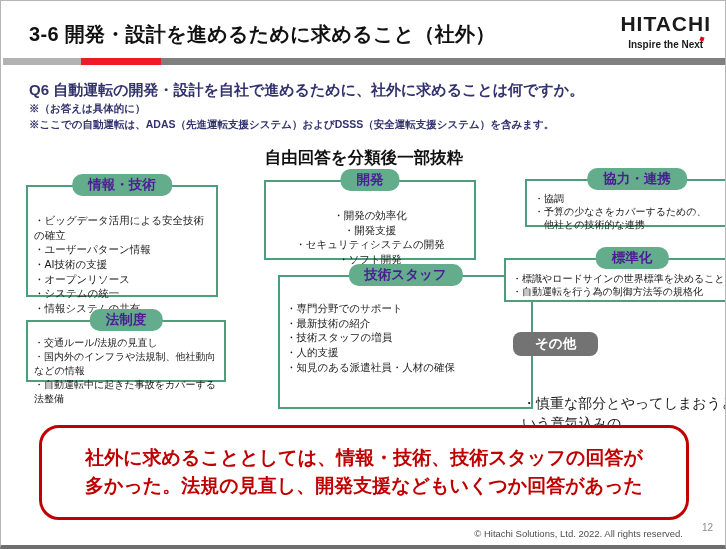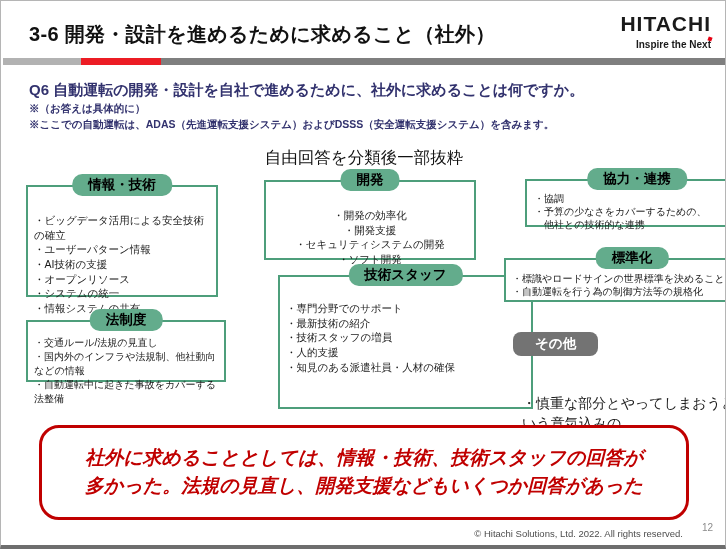--- a/index.html
+++ b/index.html
@@ -8,45 +8,45 @@
     font-family:"Liberation Sans", sans-serif;
     border:1px solid #b5b5b5; border-bottom:4px solid #6e6e6e;
     box-sizing:border-box; overflow:hidden;
   }
   
   .title {
     position:absolute; left:28px; top:20px;
     font-size:20px; font-weight:bold; color:#111; letter-spacing:0.3px;
     white-space:nowrap;
   }
-  .logo { position:absolute; right:14px; top:12px; text-align:right; }
+  .logo { position:absolute; right:14px; top:12px; text-align:center; }
   .logo-name { font-size:21px; font-weight:bold; color:#1a1a1a; letter-spacing:1px; line-height:1; }
   .logo-tag { display:inline-block; position:relative; font-size:10px; font-weight:bold; color:#1a1a1a; margin-top:1px; }
   .logo-tag .accent {
     position:absolute; right:-1px; top:-2px; width:4px; height:4px;
     background:#e60012; transform:rotate(20deg);
   }
   .divider { position:absolute; top:57px; left:0; width:726px; height:7px; }
   .divider .seg { position:absolute; top:0; height:7px; }
   .seg-light { left:2px;   width:78px;  background:#b2b2b2; }
   .seg-red   { left:80px;  width:80px;  background:#ec1c24; }
   .seg-dark  { left:160px; width:566px; background:#7f7f7f; }
   
   .question { position:absolute; left:28px; top:80px; color:#32326e; }
   .q-heading { font-size:15px; font-weight:bold; white-space:nowrap; }
   .q-note { font-size:10.5px; font-weight:bold; margin-top:2px; white-space:nowrap; }
   .section-heading {
     position:absolute; top:146px; left:0; width:726px; text-align:center;
-    font-size:16.5px; font-weight:normal; color:#111;
+    font-size:16.5px; font-weight:bold; color:#111;
   }
   
   .cat-box { position:absolute; border:2px solid #4d9e7b; background:#fff; box-sizing:border-box; }
   .cat-label {
     position:absolute; top:-13px; left:50%; transform:translateX(-50%);
-    background:#63ac8c; color:#000000; font-weight:bold; font-size:13.5px;
+    background:#63ac8c; color:#4c1d95; font-weight:bold; font-size:13.5px;
     padding:2px 16px; border-radius:10px; white-space:nowrap;
   }
   .cat-items {
     list-style:none; margin:0; padding:0 6px; font-size:10.5px;
     color:#1a1a1a; line-height:1.4; white-space:pre-wrap;
   }
   #box-info  { left:25px;  top:184px; width:192px; height:112px; }
   #box-info  .cat-items { margin-top:26px; }
   #box-law   { left:25px;  top:319px; width:200px; height:62px; }
   #box-law   .cat-items { margin-top:14px; font-size:10px; }
@@ -70,21 +70,21 @@
     color:#1a1a1a; line-height:1.4; white-space:pre-wrap;
   }
   
   .summary {
     position:absolute; left:38px; top:424px; width:650px; height:95px;
     border:3px solid #c00000; border-radius:20px; box-sizing:border-box;
     background:#fff;
   }
   .summary-line {
     text-align:center; font-size:19px; font-weight:bold; color:#c00000;
-    line-height:28px; white-space:nowrap;font-style:italic;
+    line-height:28px; white-space:nowrap;
   }
   .summary-line:first-child { margin-top:16px; }
   
   .copyright {
     position:absolute; right:42px; top:527px;
     font-size:9.5px; color:#4d4d4d; white-space:nowrap;
   }
   .page-number { position:absolute; right:12px; top:521px; font-size:10px; color:#8c8c8c; }
 </style>
 </head>

